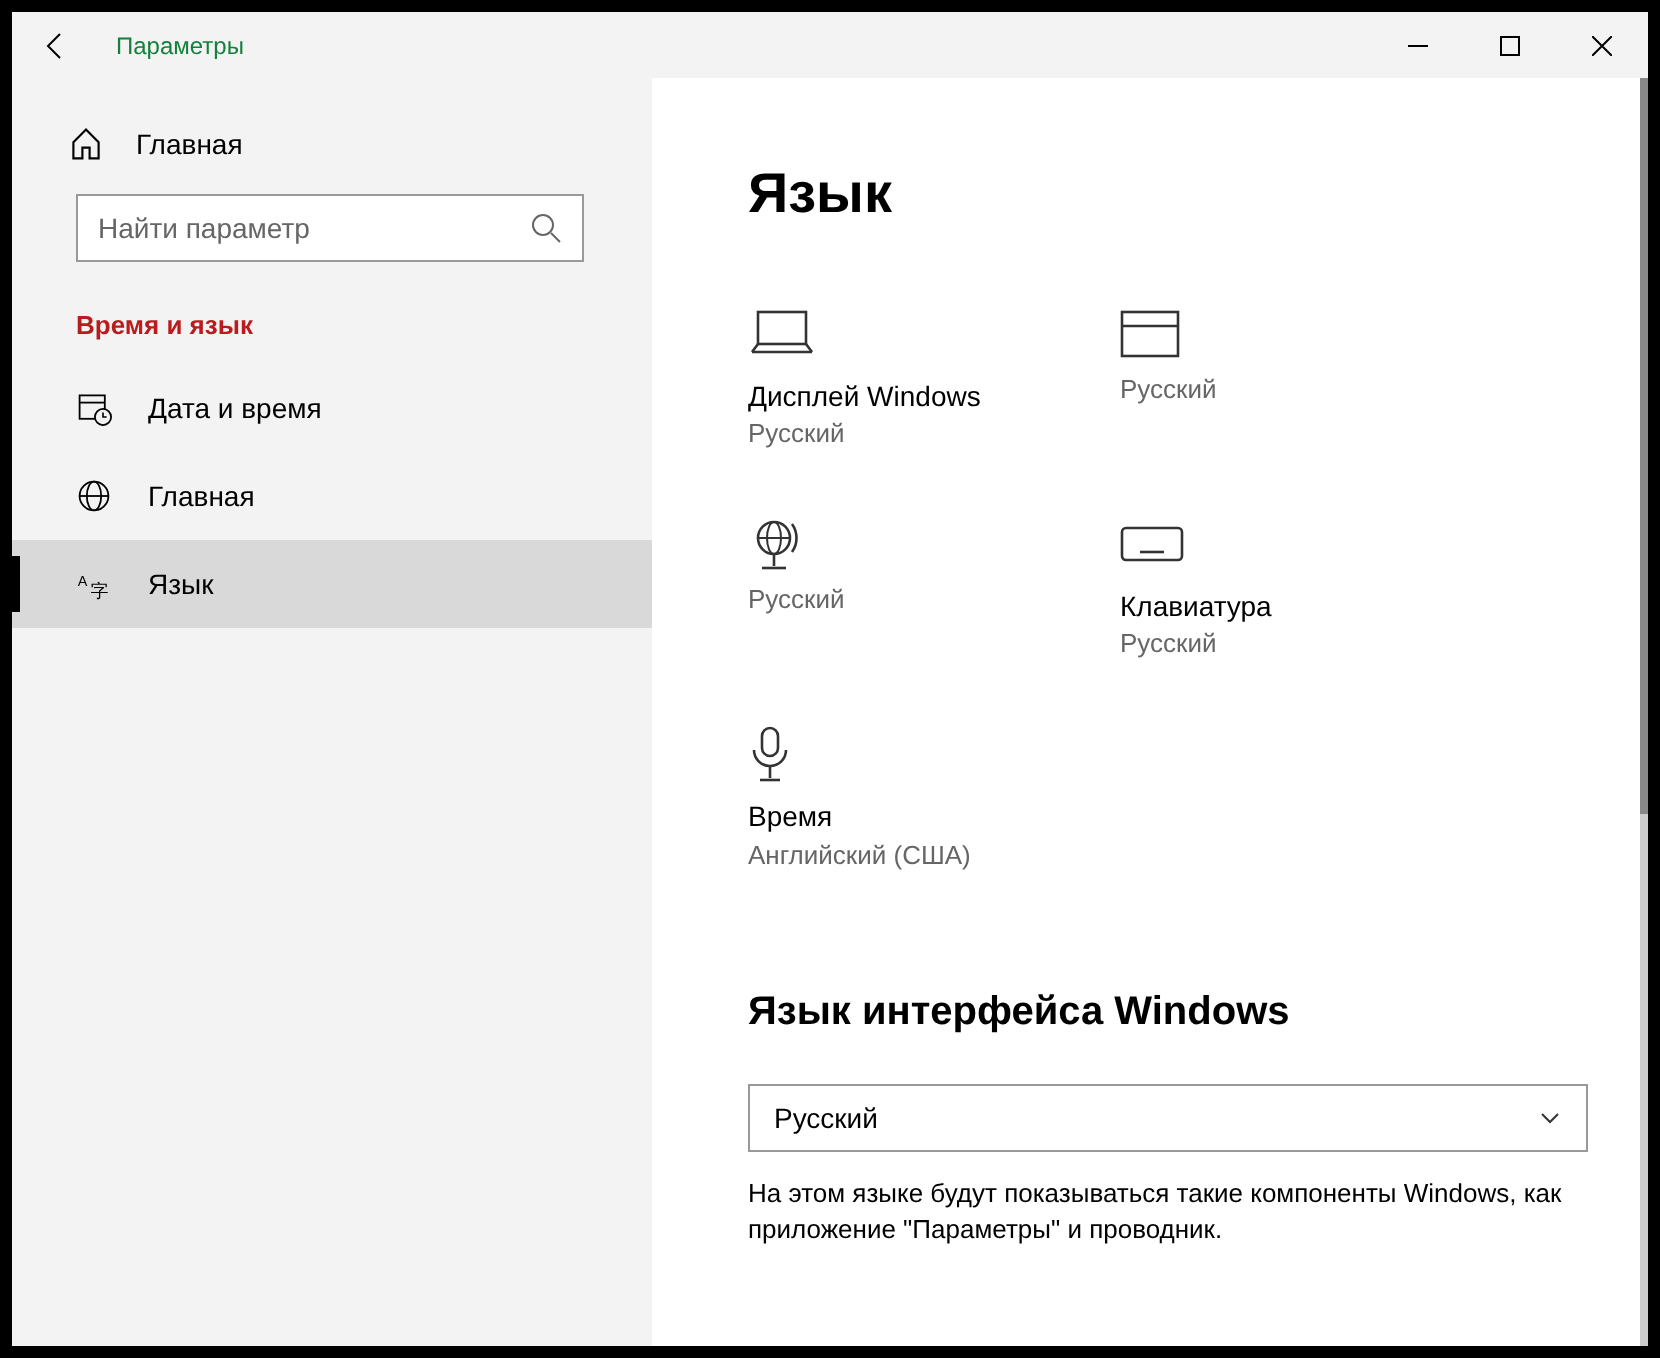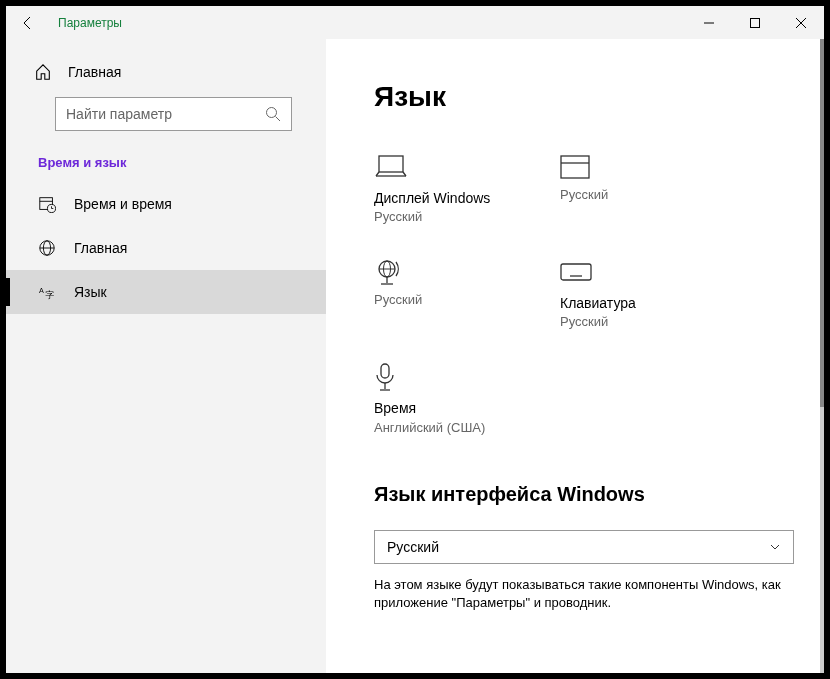--- a/index.html
+++ b/index.html
@@ -8,32 +8,32 @@
   .window { width: 100%; height: 100%; display: flex; flex-direction: column; }
   .titlebar { height: 33px; display: flex; align-items: center; padding-left: 10px; background: #f3f3f3; }
   .tb-back { width: 24px; height: 24px; display:flex; align-items:center; justify-content:center; cursor:pointer; }
   .tb-title { font-size: 12px; margin-left: 18px; color: #15803d; }
   .tb-controls { margin-left: auto; display: flex; }
   .tb-btn { width: 46px; height: 33px; display:flex; align-items:center; justify-content:center; cursor:pointer; }
   .body { flex: 1; display: flex; overflow: hidden; }
   .sidebar { width: 320px; background: #f3f3f3; padding: 14px 0 0 0; display:flex; flex-direction:column; overflow:hidden; }
   .home { display:flex; align-items:center; padding: 10px 20px 10px 28px; cursor:pointer; font-size:14px; color:#000;}
   .home svg { margin-right: 16px; flex-shrink:0;}
-  .search-wrap { padding: 6px 34px 0 32px; margin-left: 17px; }
+  .search-wrap { padding: 6px 34px 0 32px; }
   .search { width: 100%; height: 34px; border: 1px solid #999; background: #fff; display:flex; align-items:center; padding: 0 10px; }
   .search input { flex:1; border:none; outline:none; font-size:14px; background:transparent; color:#666;}
   .search input::placeholder{color:#666;}
-  .section-head { font-size: 13px; font-weight: 600; padding: 24px 0 12px 32px; color:#6d28d9;}
+  .section-head { font-size: 13px; font-weight: 600; padding: 24px 0 12px 32px; color:#b91c1c;}
   .nav-item { display:flex; align-items:center; height: 44px; padding-left: 32px; cursor:pointer; font-size:14px; color:#000;}
   .nav-item svg { margin-right: 18px; flex-shrink:0;}
   .nav-item.selected { background: #d9d9d9; position:relative;}
   .nav-item.selected::before { content:""; position:absolute; left:0; top:8px; bottom:8px; width:4px; background:#000;}
   .main { flex:1; padding: 42px 30px 0 48px; overflow-y:auto; position:relative;}
   .page-title { font-size: 28px; font-weight: 600; color:#000; margin-bottom: 36px; }
-  .tiles { display:flex; flex-wrap: wrap; column-gap: 36px; row-gap: 30px; max-width: 420px; margin-bottom: 48px;}
+  .tiles { display:flex; flex-wrap: wrap; column-gap: 36px; row-gap: 30px; max-width: 420px; margin-bottom: 60px;}
   .tile { width: 150px; cursor:pointer;}
   .tile-icon { height: 36px; display:flex; align-items:center;}
   .tile-label { font-size: 14px; color:#000; margin-top:4px; line-height:1.3;}
   .tile-sub { font-size: 13px; color: #666; margin-top:2px;}
   .section-title { font-size: 20px; font-weight:600; color:#000; margin-bottom: 24px;}
   .dropdown { border:1px solid #999; height:34px; display:flex; align-items:center; padding:0 12px; cursor:pointer; max-width:420px;margin-bottom:12px;}
   .dropdown span { flex:1; font-size:14px;}
   .desc { font-size: 13px; color:#000; line-height:1.45; max-width:420px;}
   .scrollbar { position:absolute; right:0; top:0; bottom:0; width:4px; background:#ccc;}
   .scrollbar-thumb{ position:absolute; left:0; width:4px; background:#888; top:0; height:58%;}
@@ -86,21 +86,21 @@
       </div>
       <div class="section-head">Время и язык</div>
 
       <div class="nav-item">
         <svg width="18" height="18" viewBox="0 0 20 20">
               <rect x="2" y="3" width="14" height="13" stroke="#000" fill="none"></rect>
               <line x1="2" y1="7" x2="16" y2="7" stroke="#000"></line>
               <circle cx="15" cy="15" r="4.5" stroke="#000" fill="#f3f3f3"></circle>
               <path d="M15 12.5 L15 15 L17 15" stroke="#000" fill="none" stroke-width="0.9"></path>
             </svg>
-        <span>Время и время</span>
+        <span>Дата и время</span>
       </div>
       <div class="nav-item">
         <svg width="18" height="18" viewBox="0 0 20 20">
               <circle cx="10" cy="10" r="8" stroke="#000" fill="none"></circle>
               <ellipse cx="10" cy="10" rx="4" ry="8" stroke="#000" fill="none"></ellipse>
               <line x1="2" y1="10" x2="18" y2="10" stroke="#000"></line>
             </svg>
         <span>Главная</span>
       </div>
       <div class="nav-item selected">

